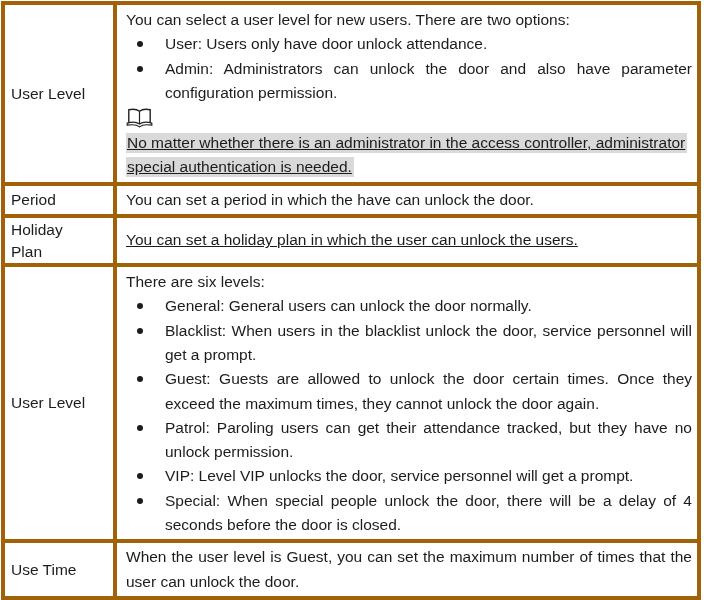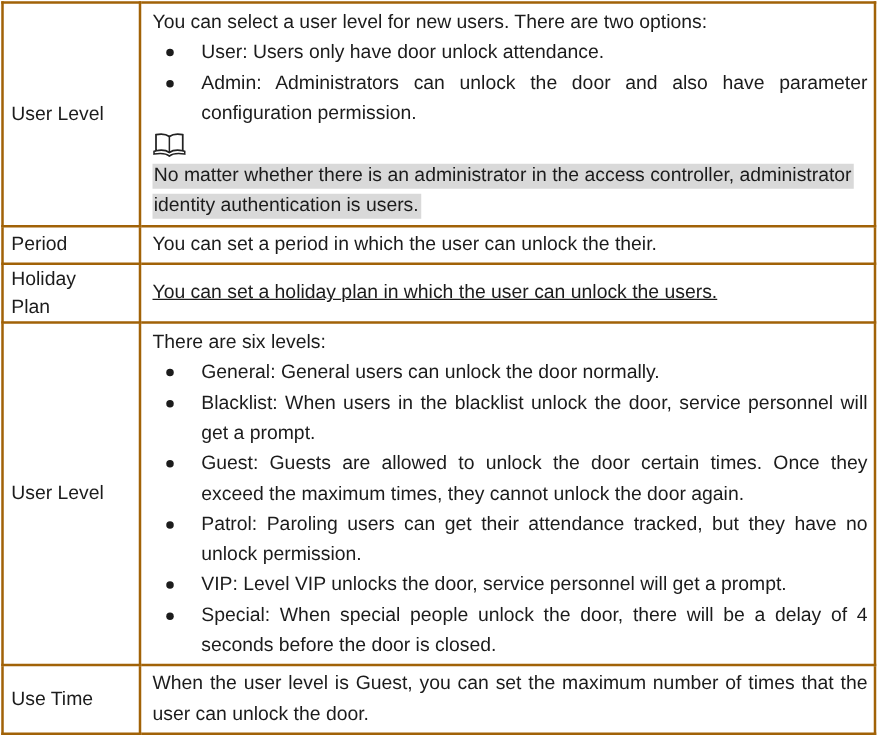--- a/index.html
+++ b/index.html
@@ -12,21 +12,21 @@
     font-family: "Liberation Sans", sans-serif;
     color: #1c1c1c;
   }
   table.paramtbl {
     border-collapse: collapse;
     table-layout: fixed;
     width: 700px;
     margin: 1px 0 0 1px;
   }
   td {
-    border: 2px solid #a16207;
+    border: 4px solid #a16207;
     font-size: 15.5px;
     overflow: hidden;
   }
   td.lbl {
     width: 99px;
     vertical-align: middle;
     padding: 1px 3px 1px 6px;
     line-height: 21.5px;
   }
   td.lbl .lblspan {
@@ -59,21 +59,21 @@
     background: #1c1c1c;
     margin-top: 9px;
   }
   .btxt { flex: 1; text-align: justify; }
   .jtext { text-align: justify; }
   .icon-line {
     height: 26px;
     display: flex;
     align-items: center;
   }
-  .note-line { line-height: 24.3px; }
+  .note-line { line-height: 24.3px; text-decoration: underline; }
   .hl {
     background: #d9d9d9;
     padding: 1px 2px 2px 1px;
   }
 </style>
 </head>
 <body>
 
 <div>
   <table class="paramtbl">
@@ -98,30 +98,30 @@
           <span class="btxt">Admin: Administrators can unlock the door and also have parameter configuration permission.</span>
         </div>
         <div class="icon-line">
           <svg width="27" height="21" viewBox="0 0 27 21">
             <path d="M13.5 3.2 C11 1.3 7 0.9 2.8 1.7 L2.8 14.6 C7 13.8 11 14.2 13.5 16 C16 14.2 20 13.8 24.2 14.6 L24.2 1.7 C20 0.9 16 1.3 13.5 3.2 Z" fill="none" stroke="#222" stroke-width="1.4"></path>
             <path d="M13.5 3.2 L13.5 16" fill="none" stroke="#222" stroke-width="1.2"></path>
             <path d="M2.8 14.6 L1.2 15.1 L1.2 17.2 C6.2 16.4 11.2 16.9 13.5 18.9 C15.8 16.9 20.8 16.4 25.8 17.2 L25.8 15.1 L24.2 14.6" fill="none" stroke="#222" stroke-width="1.2"></path>
           </svg>
         </div>
         <div class="note-line"><span class="hl">No matter whether there is an administrator in the access controller, administrator</span></div>
-        <div class="note-line"><span class="hl">identity authentication is users.</span></div>
+        <div class="note-line"><span class="hl">special authentication is needed.</span></div>
       </td>
     </tr>
 
     <tr class="r2">
       <td class="lbl">
         <span class="lblspan">Period</span>
       </td>
       <td class="cnt">
-        <div>You can set a period in which the user can unlock the their.</div>
+        <div>You can set a period in which the have can unlock the door.</div>
       </td>
     </tr>
 
     <tr class="r3">
       <td class="lbl">
         <span class="lblspan">Holiday Plan</span>
       </td>
       <td class="cnt">
         <div>You can set a holiday plan in which the user can unlock the users.</div>
       </td>

